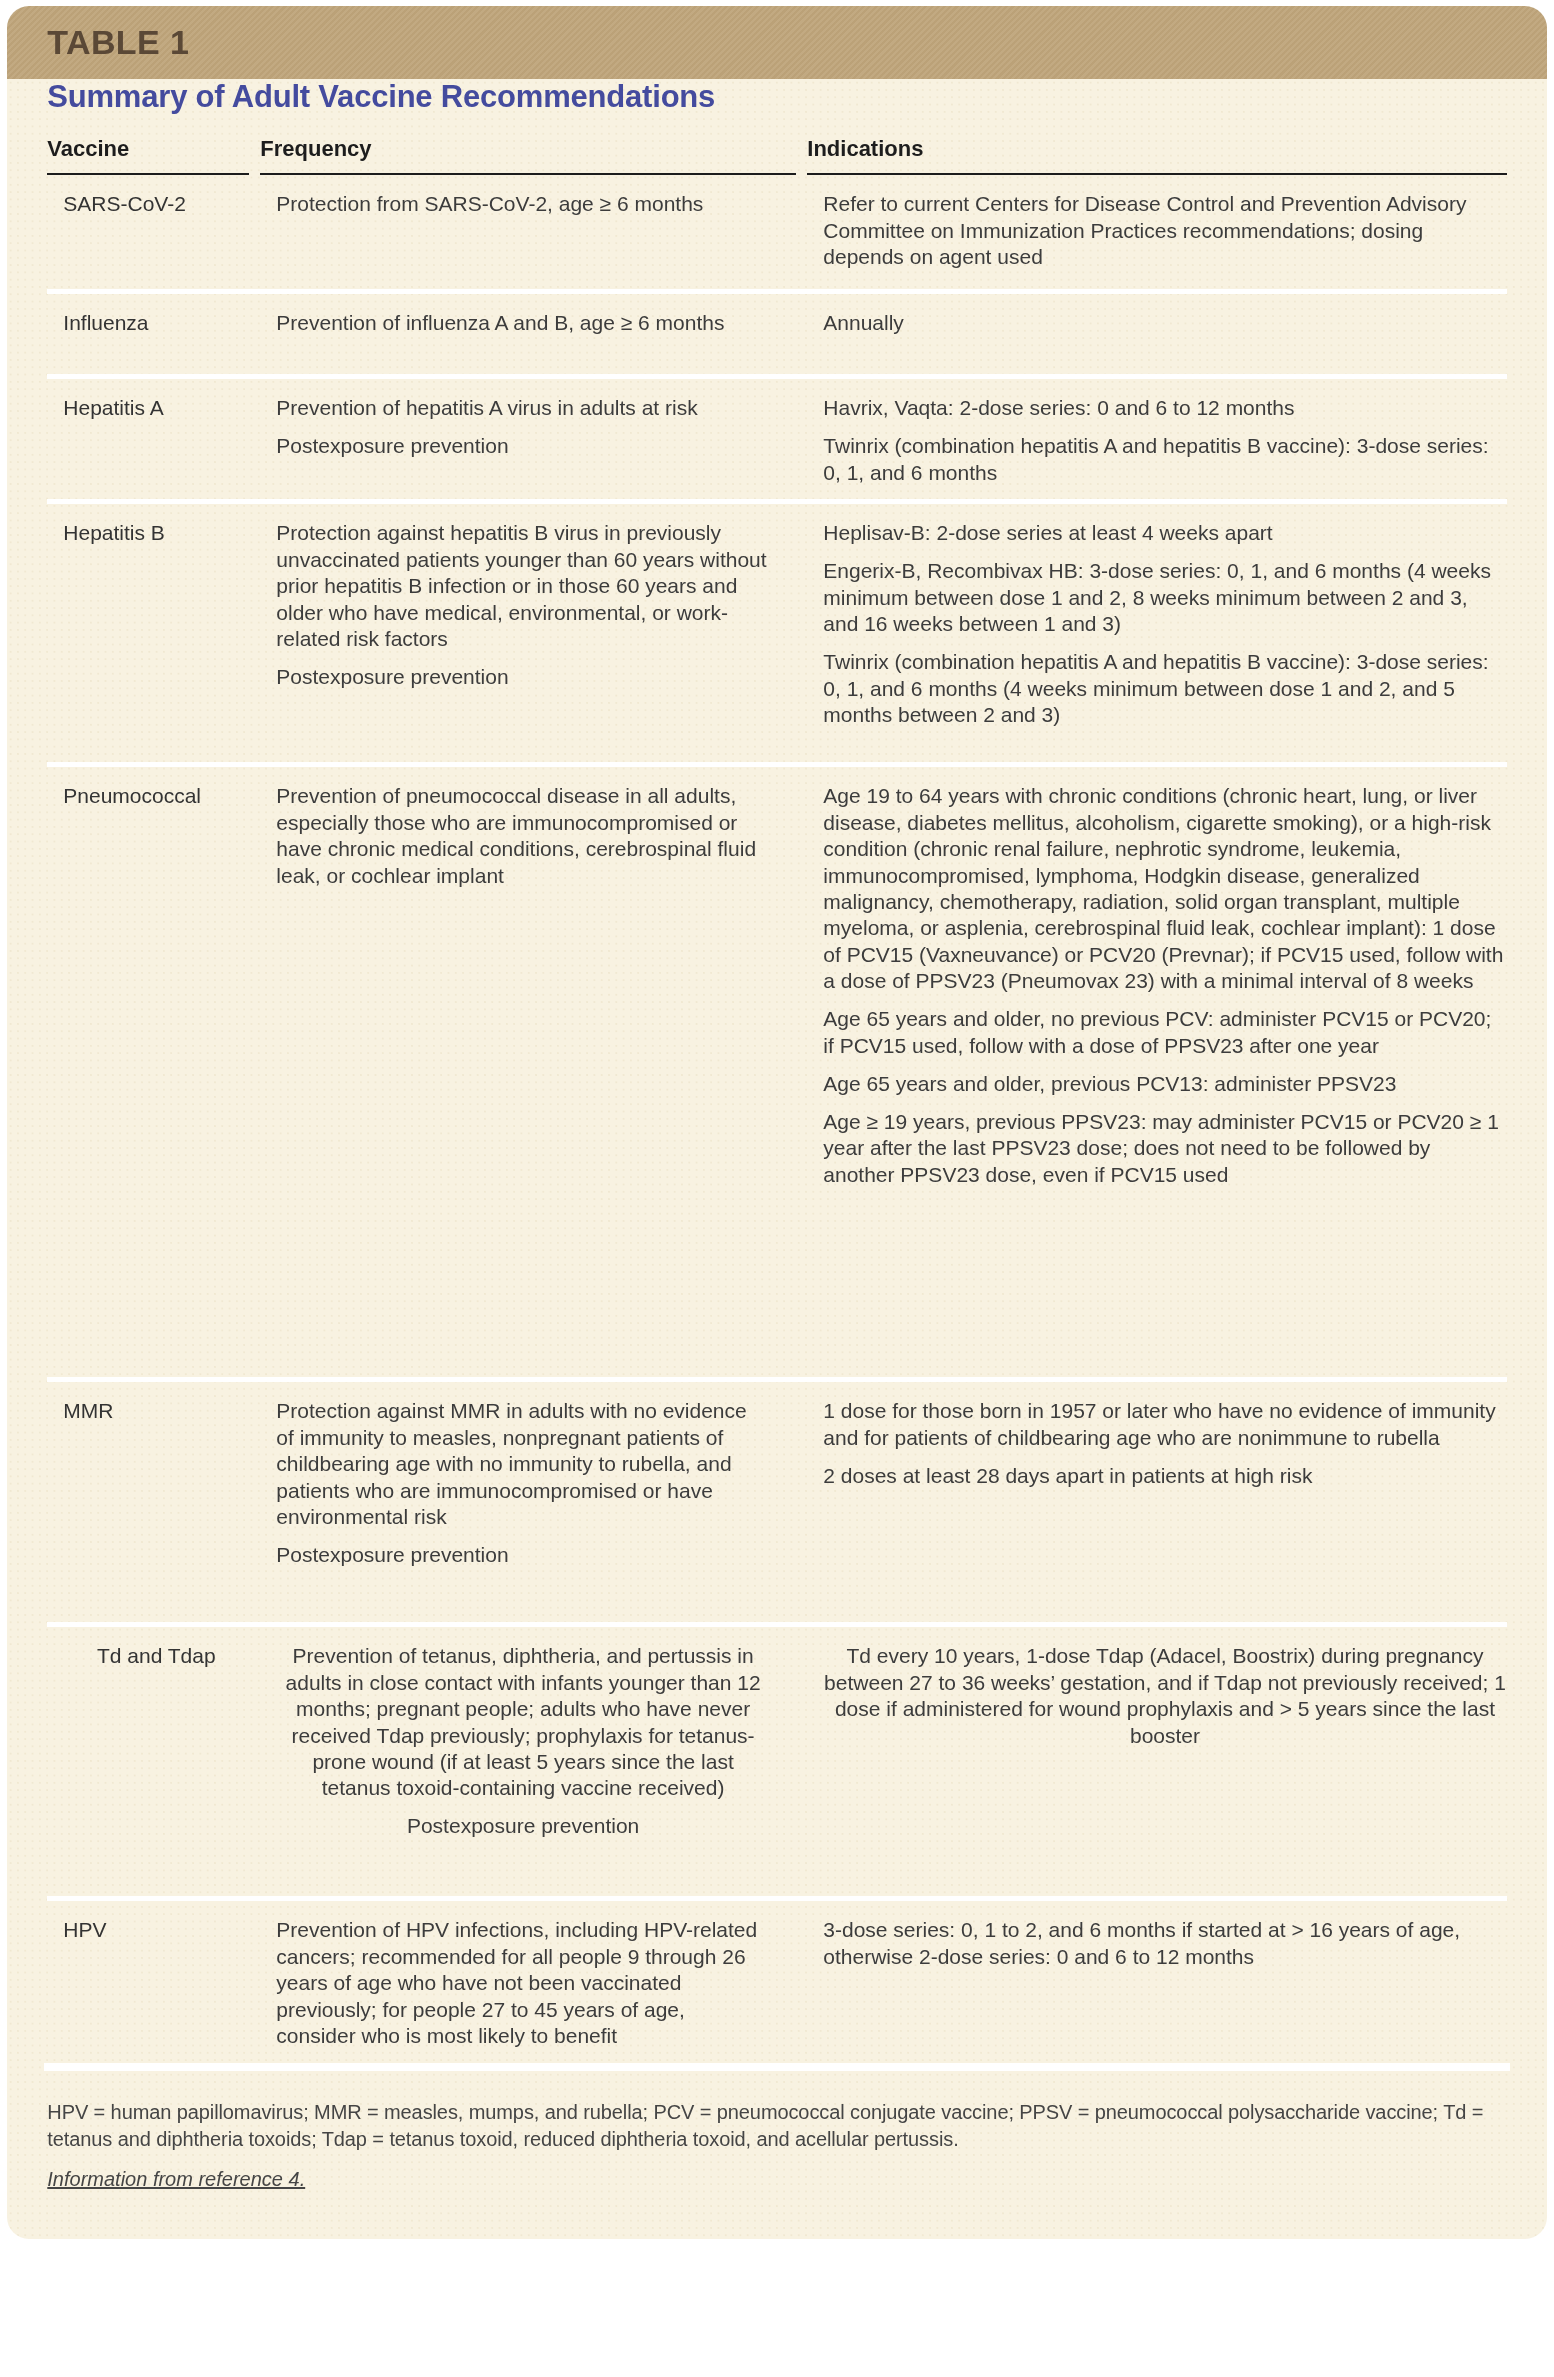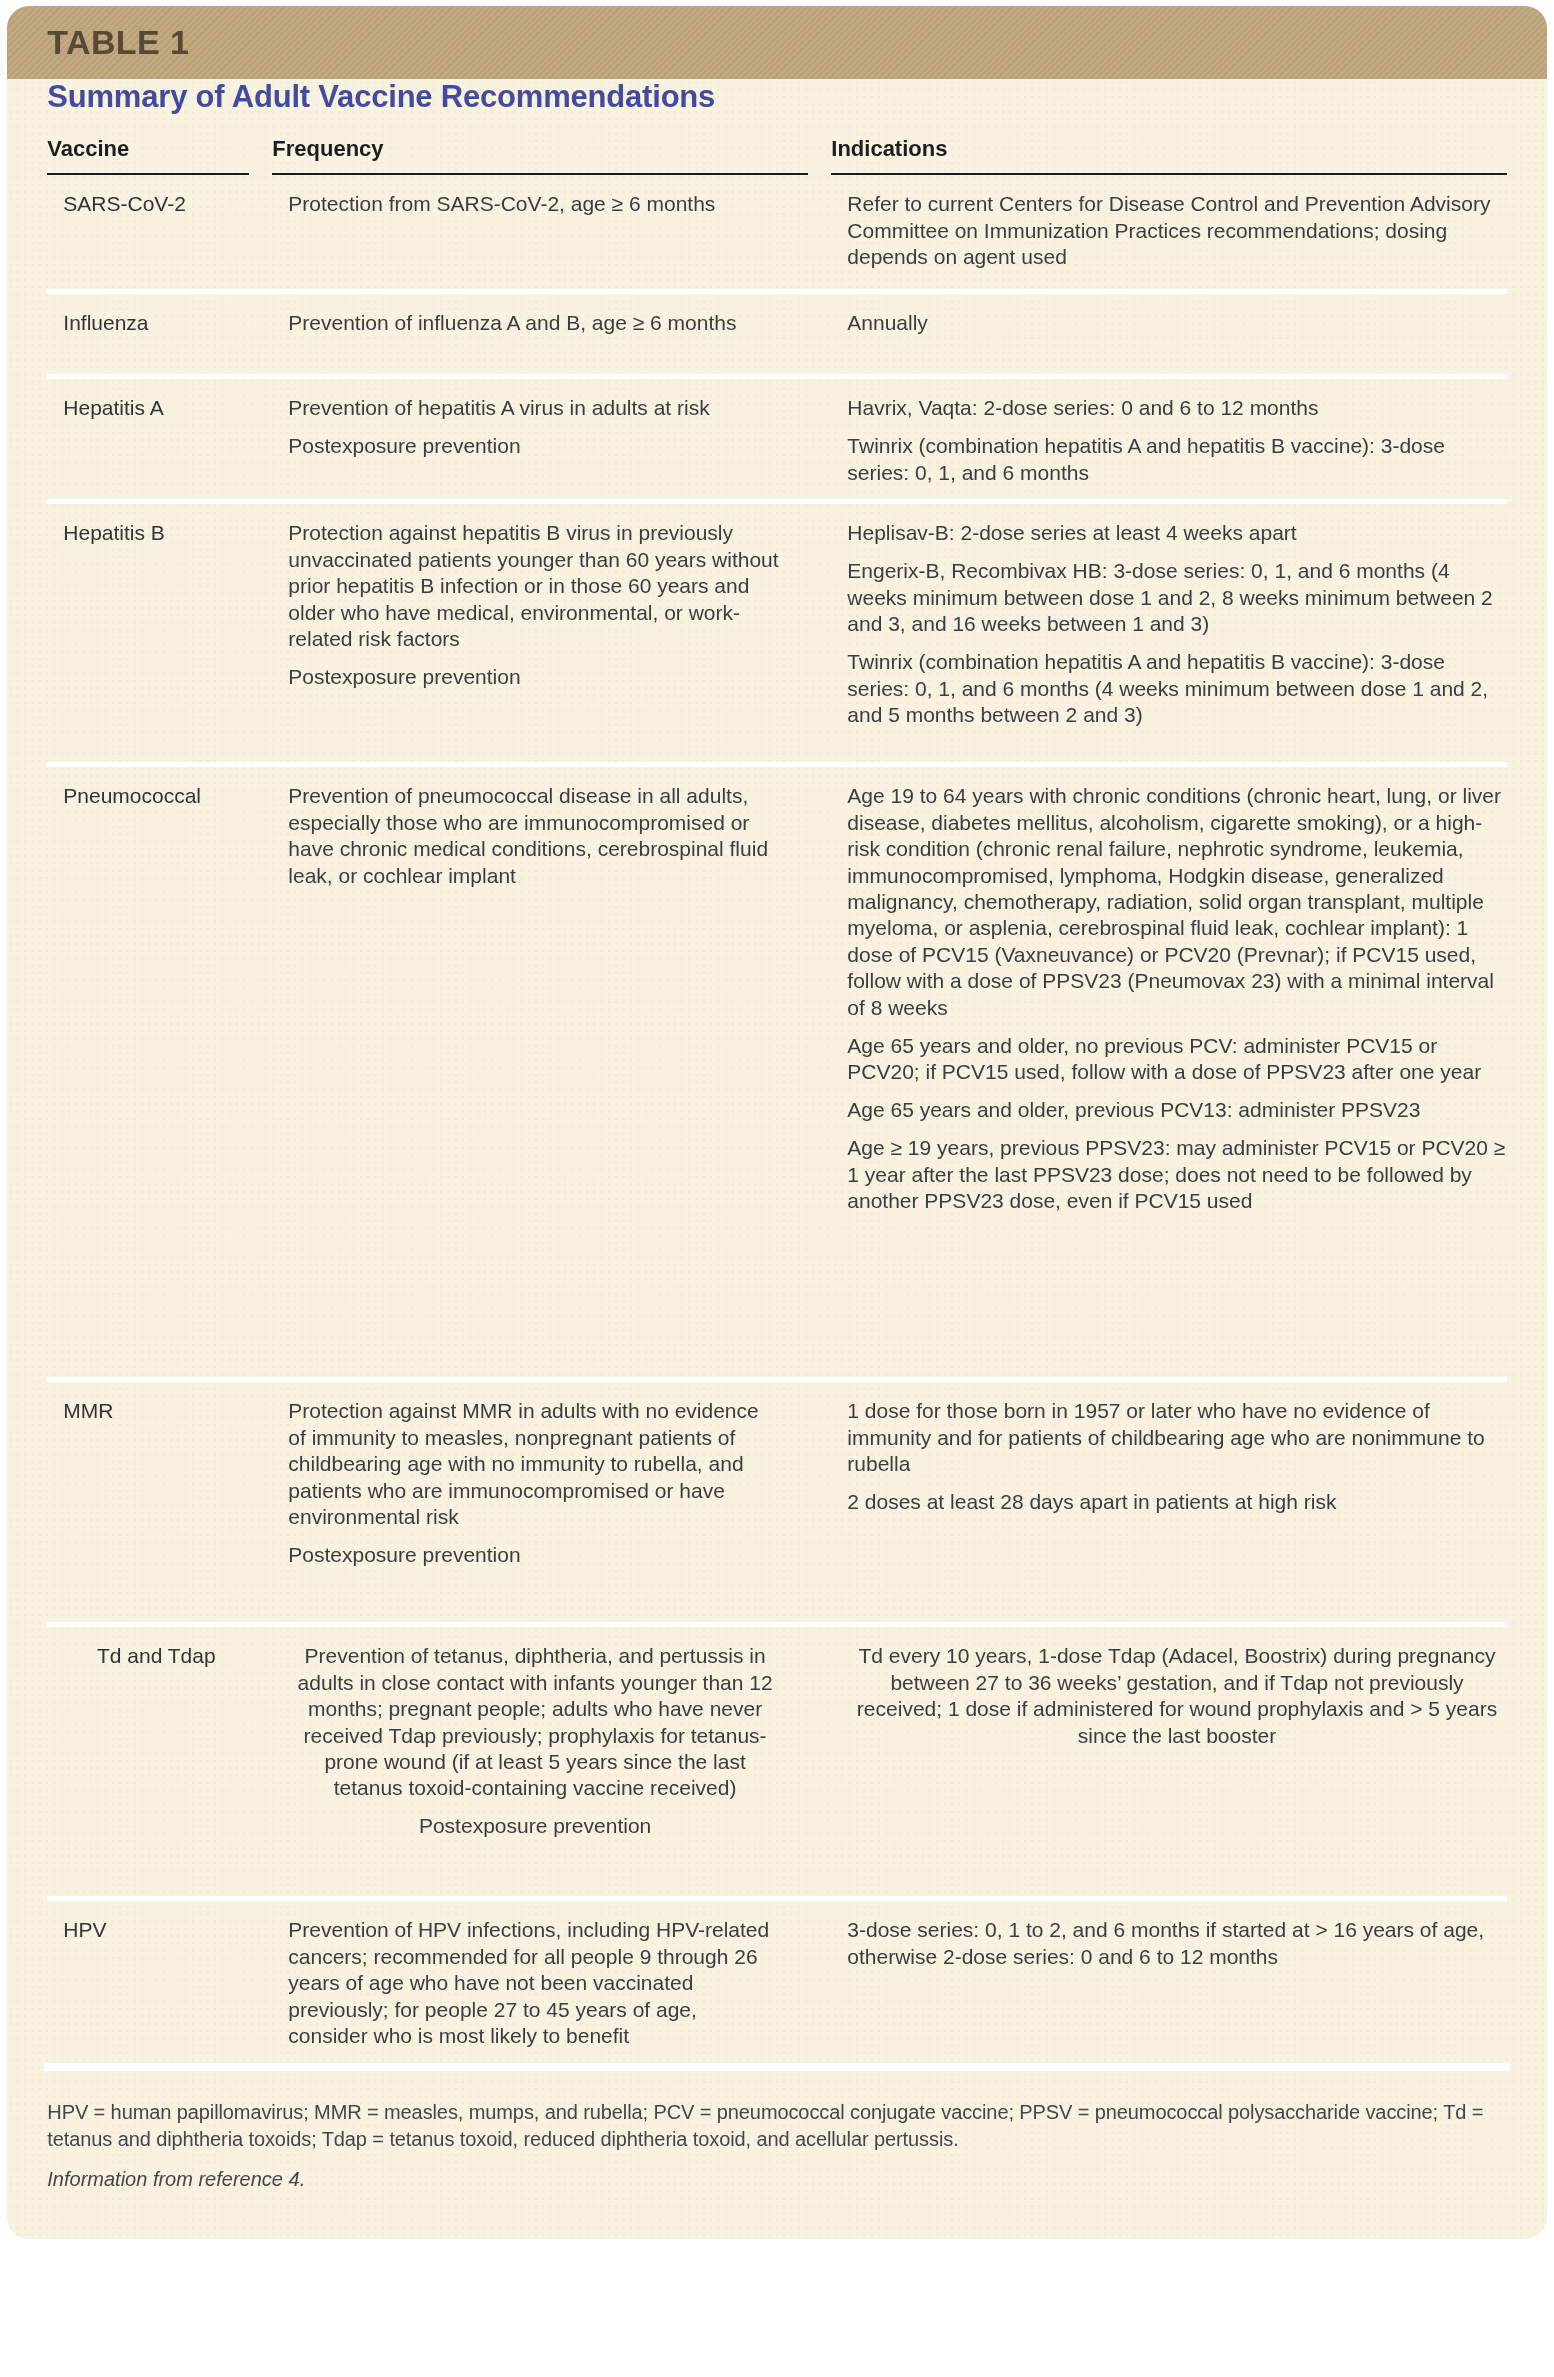--- a/index.html
+++ b/index.html
@@ -46,21 +46,21 @@
   .title {
     font-size: 31px;
     font-weight: bold;
     color: #444b9e;
     letter-spacing: -0.2px;
   }
 
   .grid {
     display: grid;
     grid-template-columns: 202px 536px 1fr;
-    column-gap: 23px;
+    column-gap: 11px;
   }
 
   .thead { margin-top: 20.5px; }
   .thead .th {
     font-size: 22px;
     font-weight: bold;
     color: #1d1d1d;
     padding-bottom: 11.7px;
     border-bottom: 2.9px solid #1c1c1c;
   }
@@ -91,20 +91,21 @@
     font-size: 20px;
     line-height: 27px;
     color: #454545;
     letter-spacing: -0.1px;
   }
   .footnotes .source {
     margin-top: 14.7px;
     font-size: 20px;
     font-style: italic;
     color: #454545;
+    text-decoration: underline;
   }
 </style>
 </head>
 <body>
 
 <div class="page">
 
   <div class="band">
     <span class="label">TABLE 1</span>
   </div>

